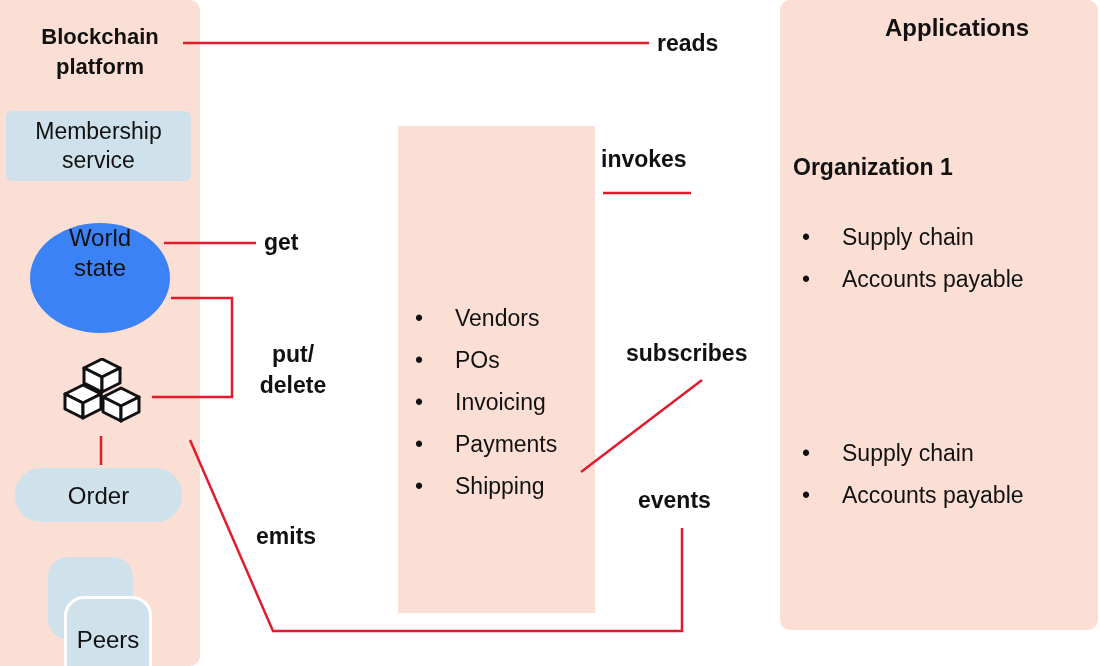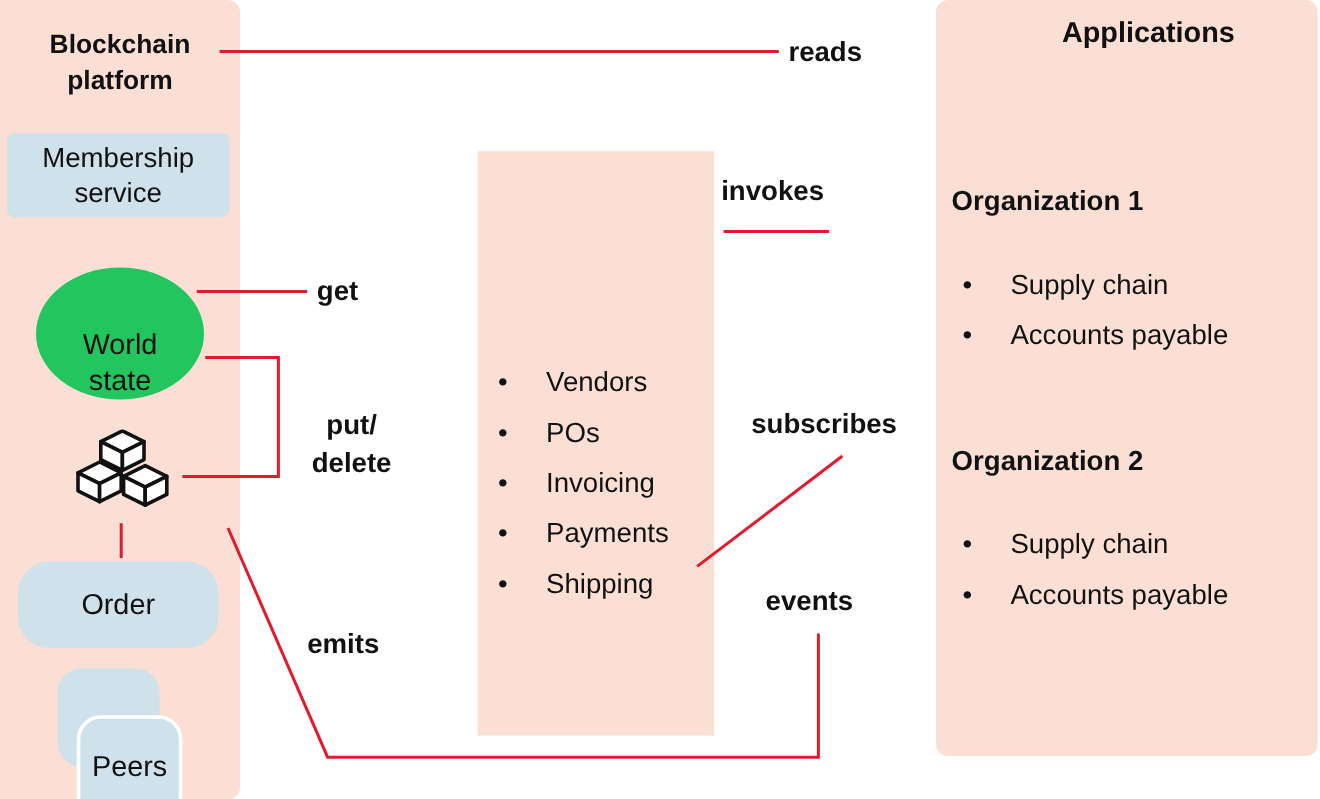--- a/index.html
+++ b/index.html
@@ -13,23 +13,23 @@
   #left-panel{left:0;top:0;width:200px;height:666px;border-radius:0 10px 10px 0;}
   #sc-box{left:398px;top:126px;width:197px;height:487px;}
   #right-panel{left:780px;top:0;width:318px;height:630px;border-radius:10px;}
   
   .panel-title{font-weight:bold;font-size:22px;line-height:30px;text-align:center;}
   #bp-title{left:0;top:22px;width:200px;padding:0 14px;box-sizing:border-box;}
   .blue-node{background:#cfe1ea;display:flex;align-items:center;justify-content:center;
     text-align:center;font-size:23px;line-height:29px;}
   #membership{left:6px;top:111px;width:185px;height:70px;border-radius:6px;padding:0 4px;box-sizing:border-box;}
   #world-state{left:30px;top:223px;width:140px;height:110px;border-radius:50%;
-    background:#22c55e;display:flex;align-items:flex-end;justify-content:center;
+    background:#3b82f6;display:flex;align-items:flex-start;justify-content:center;
     text-align:center;font-size:24px;line-height:30px;padding:0 26px;box-sizing:border-box;}
-  #order{left:15px;top:468px;width:167px;height:72px;border-radius:26px;font-size:24px;}
+  #order{left:15px;top:468px;width:167px;height:54px;border-radius:26px;font-size:24px;}
   #peers-back{left:48px;top:557px;width:85px;height:82px;border-radius:20px;background:#cfe1ea;}
   #peers-front{left:64px;top:572px;width:88px;height:88px;border-radius:20px;background:#cfe1ea;
     border:3px solid #ffffff;box-sizing:border-box;display:flex;align-items:center;justify-content:center;font-size:24px;margin-top:24px;}
   #cubes{left:62px;top:358px;width:80px;height:70px;}
   
   #sc-title{left:398px;top:148px;width:197px;padding:0 38px;box-sizing:border-box;
     font-weight:bold;font-size:22px;line-height:30px;text-align:center;}
   ul.blist{list-style:none;margin:0;padding:0;}
   ul.blist li{position:relative;font-size:23px;height:42px;line-height:30px;padding-left:40px;}
   ul.blist li::before{content:"\2022";position:absolute;left:0;top:0;font-size:23px;}
@@ -130,21 +130,20 @@
   </ul>
 
   <div id="apps-title" class="abs">Applications</div>
 
   <div id="org1-head" class="abs org-head">Organization 1</div>
   <ul id="org1-list" class="abs blist">
     <li>Supply chain</li>
     <li>Accounts payable</li>
   </ul>
 
-  <div id="org2-head" class="abs org-head">Organization 2</div>
   <ul id="org2-list" class="abs blist">
     <li>Supply chain</li>
     <li>Accounts payable</li>
   </ul>
 
   <div id="lbl-reads" class="abs flow-label">reads</div>
   <div id="lbl-invokes" class="abs flow-label">invokes</div>
   <div id="lbl-get" class="abs flow-label">get</div>
   <div id="lbl-subscribes" class="abs flow-label">subscribes</div>
   <div id="lbl-putdelete" class="abs flow-label">put/

